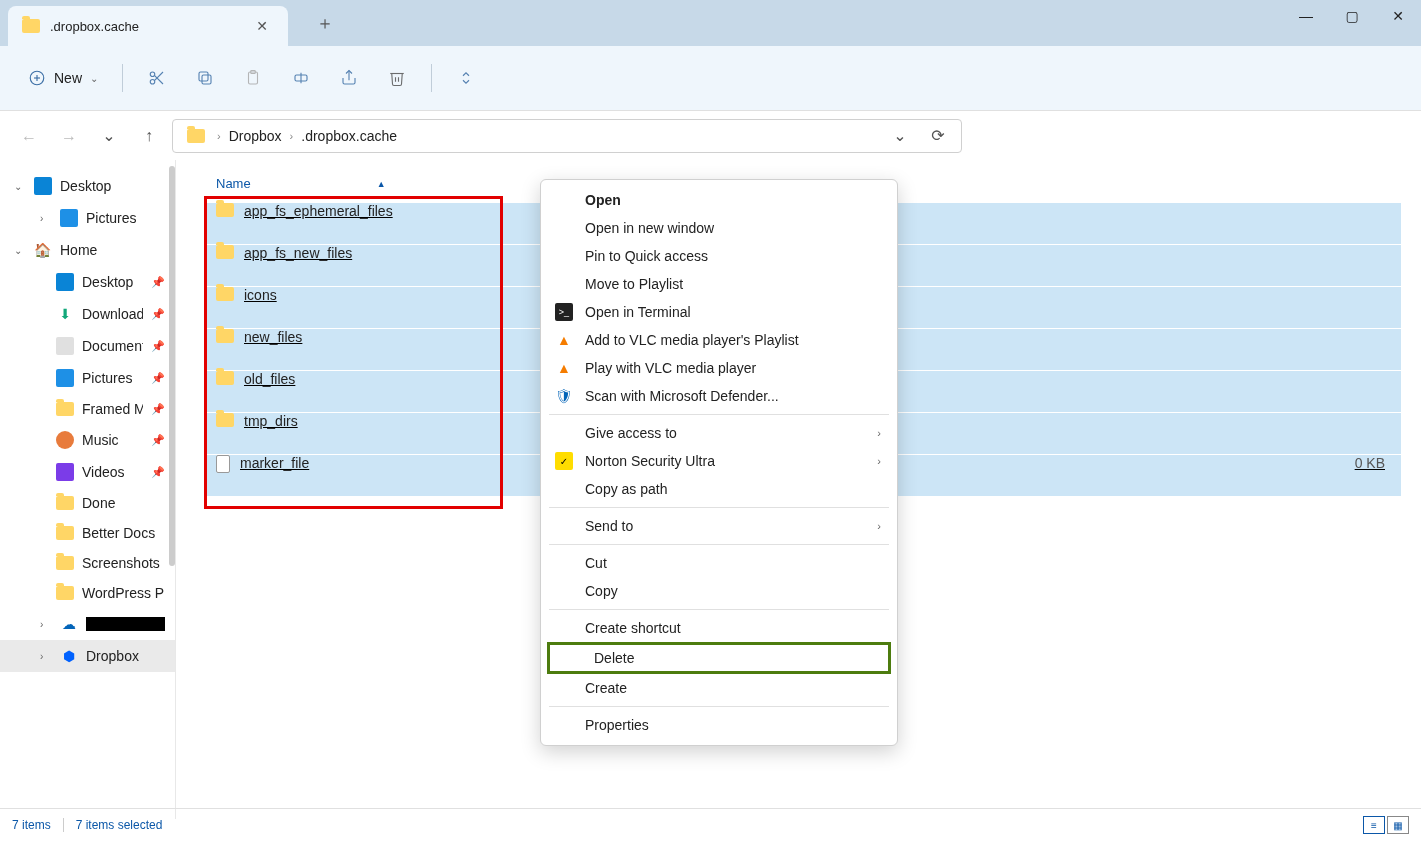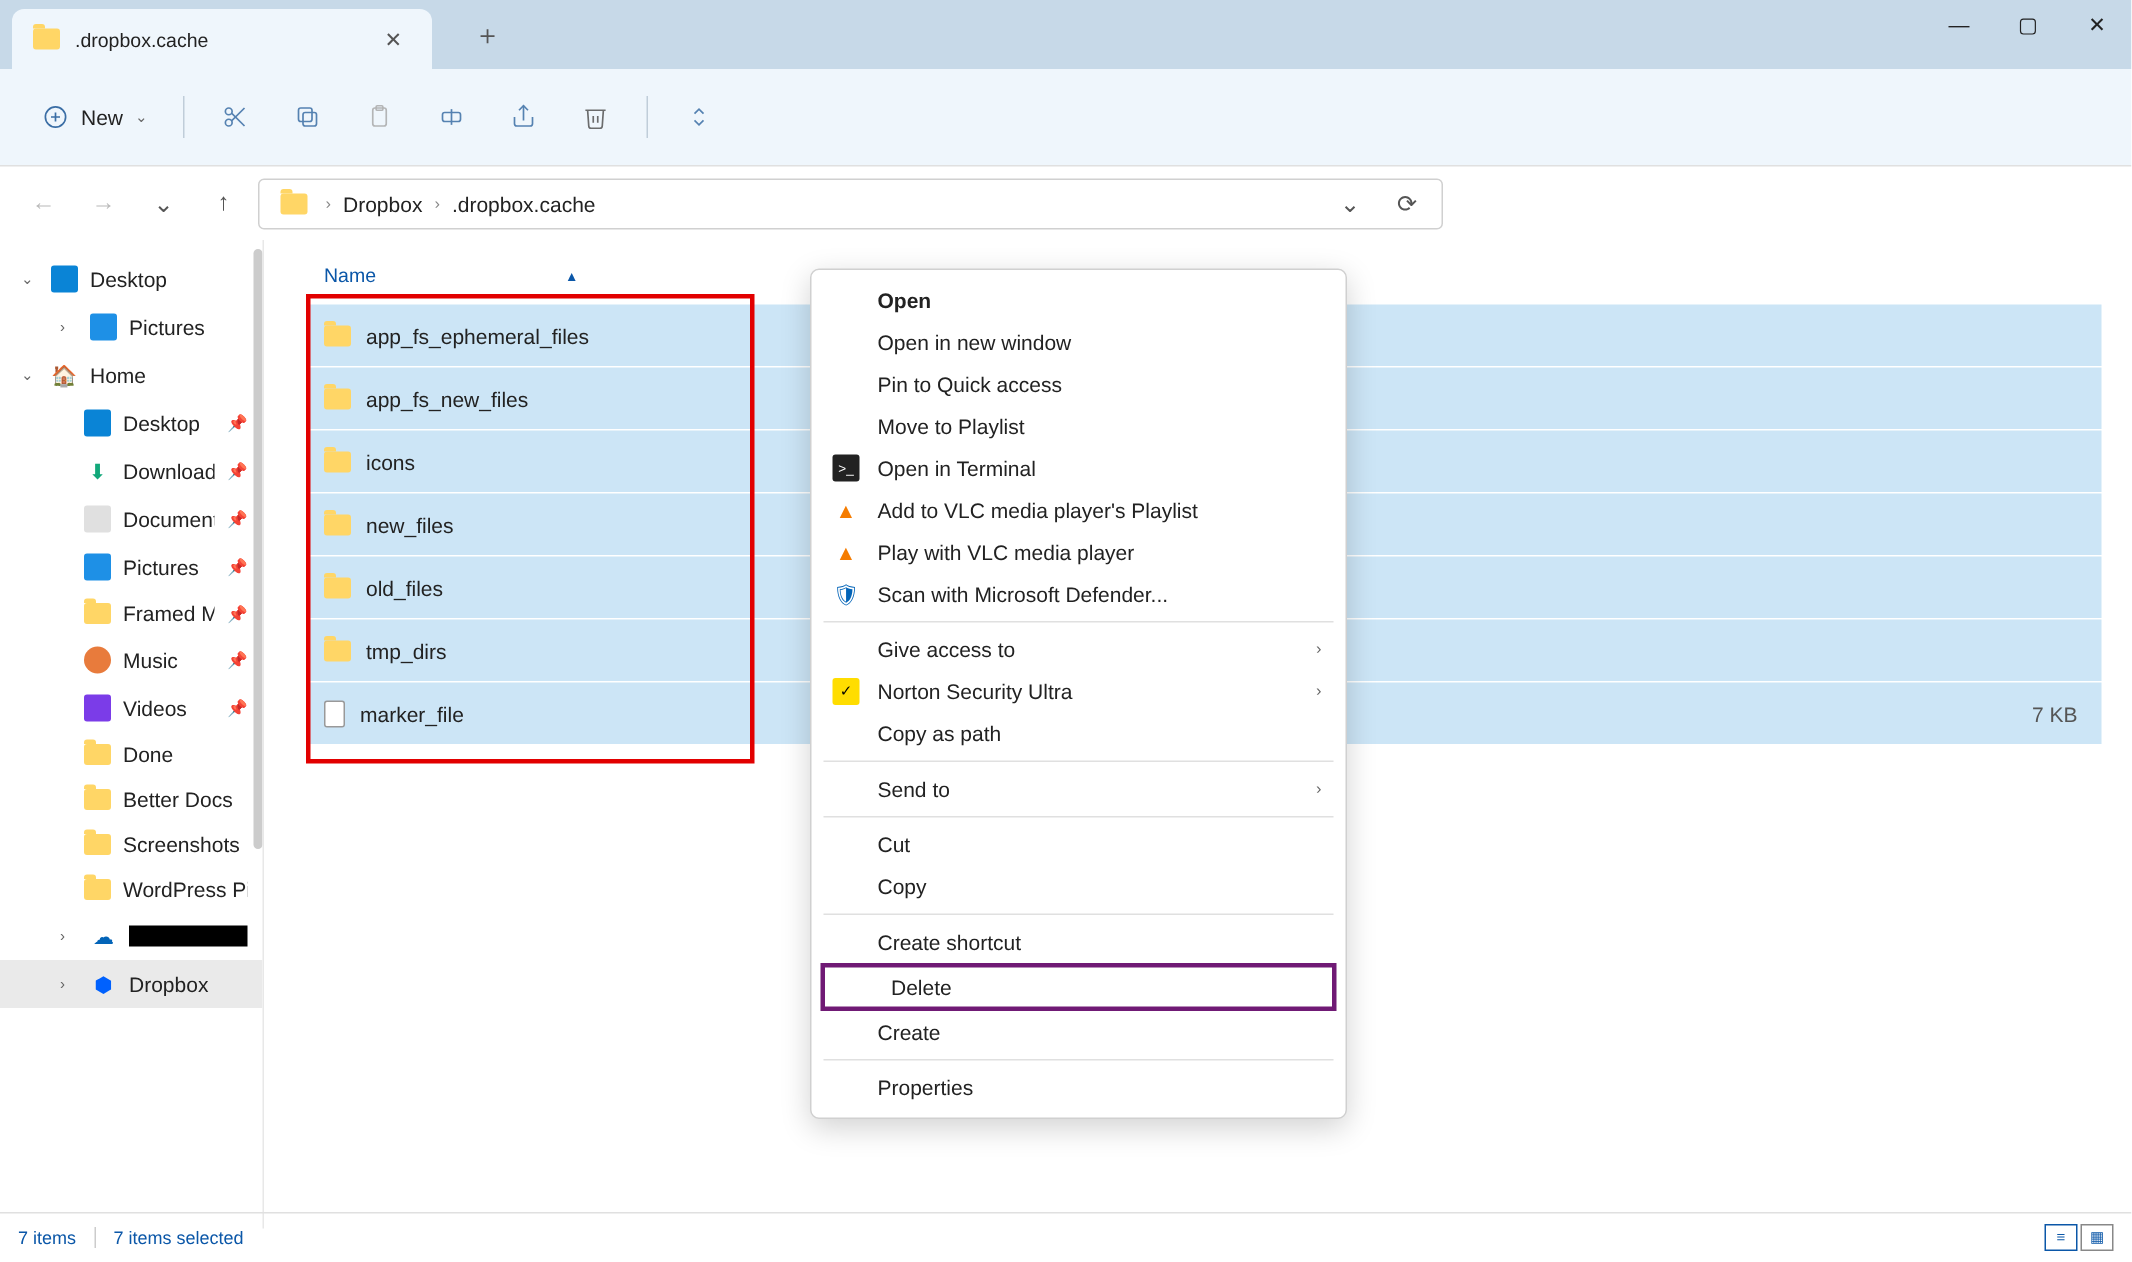--- a/index.html
+++ b/index.html
@@ -46,40 +46,40 @@
 .side-icon { width: 18px; height: 18px; display: flex; align-items: center; justify-content: center; flex-shrink: 0; }
 .side-label { flex: 1; white-space: nowrap; overflow: hidden; }
 .side-pin { color: #888; font-size: 11px; margin-left: auto; }
 .sidebar-scroll { position: absolute; right: 0; top: 6px; width: 6px; height: 400px; background: #ccc; border-radius: 3px; }
 
 .content { flex: 1; position: relative; padding: 10px 20px 0 30px; }
 .col-header { display: flex; align-items: center; padding: 6px 10px; font-size: 13px; color: #0b57a8; }
 .col-name { flex: 0 0 340px; display: flex; align-items: center; gap: 6px; }
 .col-sort { font-size: 9px; color: #0b57a8; }
 .file-list { margin-top: 6px; }
-.file-row { display: flex; align-items: center; height: 41px; background: #cce5f6; margin-bottom: 1px; padding: 0 10px; }
+.file-row { display: flex; align-items: flex-start; height: 41px; background: #cce5f6; margin-bottom: 1px; padding: 0 10px; text-decoration: underline; }
 .file-row.selected { background: #cce5f6; }
 .file-icon { width: 18px; height: 14px; background: #ffd666; border-radius: 2px; margin-right: 10px; position: relative; }
 .file-icon::before { content: ""; position: absolute; top: -3px; left: 0; width: 8px; height: 3px; background: #ffd666; border-radius: 2px 2px 0 0; }
 .file-icon.doc { background: #fff; border: 1px solid #999; border-radius: 2px; height: 18px; width: 14px; }
 .file-icon.doc::before { display: none; }
 .file-name { font-size: 14px; color: #222; }
 .file-size { margin-left: auto; font-size: 14px; color: #555; padding-right: 6px; }
 
 .highlight-box { position: absolute; border: 3px solid #e20000; pointer-events: none; }
 .highlight1 { left: 28px; top: 36px; width: 299px; height: 313px; }
 
 
 .context-menu { position: absolute; left: 540px; top: 179px; width: 358px; background: #fff; border: 1px solid #d0d0d0; border-radius: 6px; box-shadow: 0 6px 20px rgba(0,0,0,0.18); padding: 6px 0; z-index: 100; }
 .cm-item { display: flex; align-items: center; padding: 5px 16px 5px 44px; font-size: 14px; color: #222; position: relative; min-height: 28px; }
 .cm-item.bold { font-weight: 600; }
 .cm-sep { height: 1px; background: #e0e0e0; margin: 4px 8px; }
 .cm-icon { position: absolute; left: 14px; width: 18px; height: 18px; display: flex; align-items: center; justify-content: center; }
 .cm-arrow { margin-left: auto; font-size: 11px; color: #666; }
-.cm-highlight { border: 3px solid #701a75; margin: 0 6px; }
+.cm-highlight { border: 3px solid #4d7c0f; margin: 0 6px; }
 
 
 .statusbar { position: absolute; bottom: 0; left: 0; right: 0; height: 22px; border-top: 1px solid #e0e0e0; display: flex; align-items: center; padding: 16px 12px; font-size: 12px; color: #0b57a8; gap: 12px; }
 .status-sep { width: 1px; height: 14px; background: #ccc; }
 .status-views { margin-left: auto; display: flex; gap: 2px; }
 .status-view { width: 22px; height: 18px; border: 1px solid #888; display: flex; align-items: center; justify-content: center; font-size: 10px; }
 .status-view.active { border-color: #0b57a8; color: #0b57a8; }
 
 
 svg { width: 18px; height: 18px; }
@@ -290,21 +290,21 @@
           <span class="file-icon"></span>
           <span class="file-name">old_files</span>
         </div>
       <div class="file-row selected">
           <span class="file-icon"></span>
           <span class="file-name">tmp_dirs</span>
         </div>
       <div class="file-row selected">
           <span class="file-icon doc"></span>
           <span class="file-name">marker_file</span>
-          <span class="file-size">7 KB</span>
+          <span class="file-size">0 KB</span>
         </div>
     </div>
     <div class="highlight-box highlight1"></div>
   </div>
 </div>
 
 <div class="context-menu">
   <div class="cm-item bold">
       <span>Open</span>
     </div>

